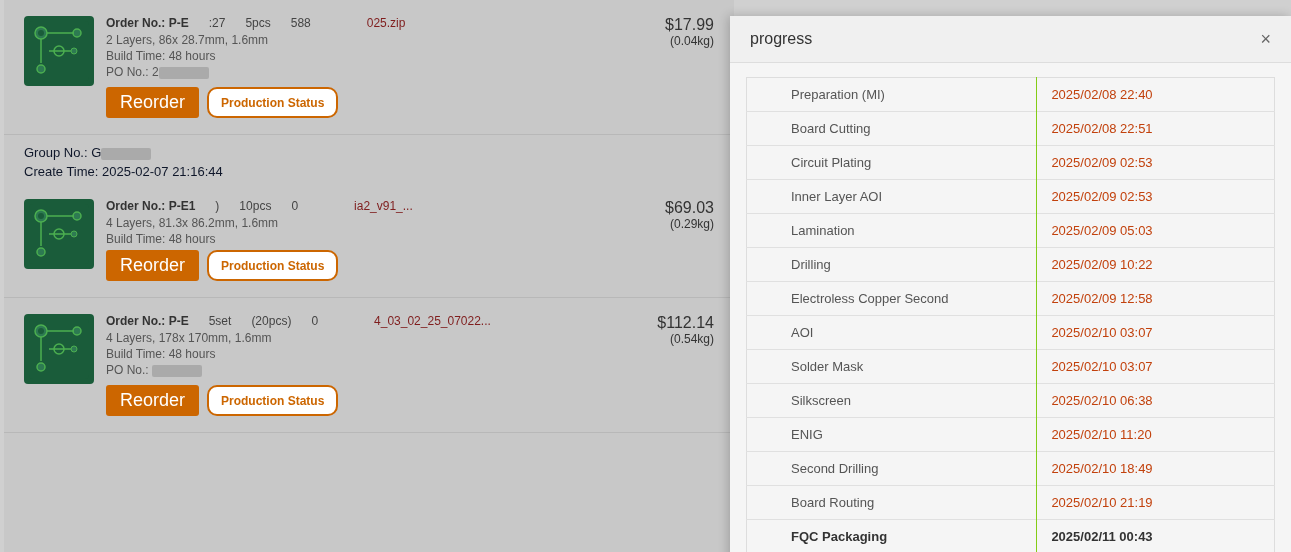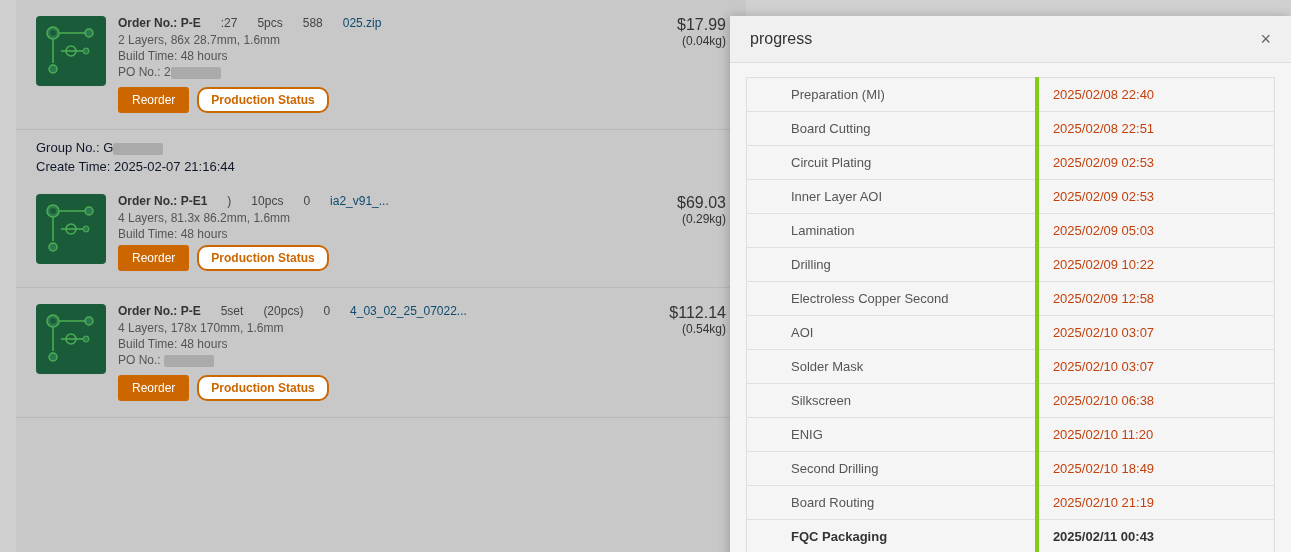--- a/index.html
+++ b/index.html
@@ -9,21 +9,21 @@
       background: #d0d0d0;
       width: 1291px;
       height: 552px;
       overflow: hidden;
       position: relative;
     }
 
     
     .left-panel {
       position: absolute;
-      left: 16px; top: 0;
+      left: 4px; top: 0;
       width: 730px;
       height: 552px;
       background: #c8c8c8;
       overflow-y: auto;
     }
 
     .order-card {
       background: #c8c8c8;
       padding: 16px 20px;
       border-bottom: 1px solid #b8b8b8;
@@ -79,22 +79,23 @@
       font-size: 12px;
       color: #444;
     }
 
     .order-meta-line .order-num {
       font-weight: bold;
       color: #333;
     }
 
     .order-meta-line .file-link {
-      color: #0c4a6e;
+      color: #7f1d1d;
       cursor: pointer;
+      margin-left: 36px;
     }
 
     .order-spec {
       font-size: 12px;
       color: #555;
       margin-bottom: 2px;
     }
 
     .order-build {
       font-size: 12px;
@@ -136,21 +137,21 @@
       margin-top: 4px;
     }
 
     .btn-reorder {
       background: #cc6600;
       color: white;
       border: none;
       padding: 5px 14px;
       border-radius: 3px;
       cursor: pointer;
-      font-size: 12px;
+      font-size: 18px;
     }
 
     .btn-production-status {
       background: white;
       color: #cc6600;
       border: 2px solid #cc6600;
       padding: 4px 12px;
       border-radius: 10px;
       cursor: pointer;
       font-size: 12px;
@@ -212,21 +213,21 @@
     }
 
     .progress-table td {
       padding: 9px 14px;
       font-size: 13px;
       color: #555;
     }
 
     .progress-table td:first-child {
       width: 55%;
-      border-right: 4px solid #84cc16;
+      border-right: 1px solid #84cc16;
       padding-left: 44px;
     }
 
     .progress-table td:last-child {
       width: 45%;
       color: #c2410c;
     }
 
     .progress-table tr.highlight td {
       font-weight: bold;

